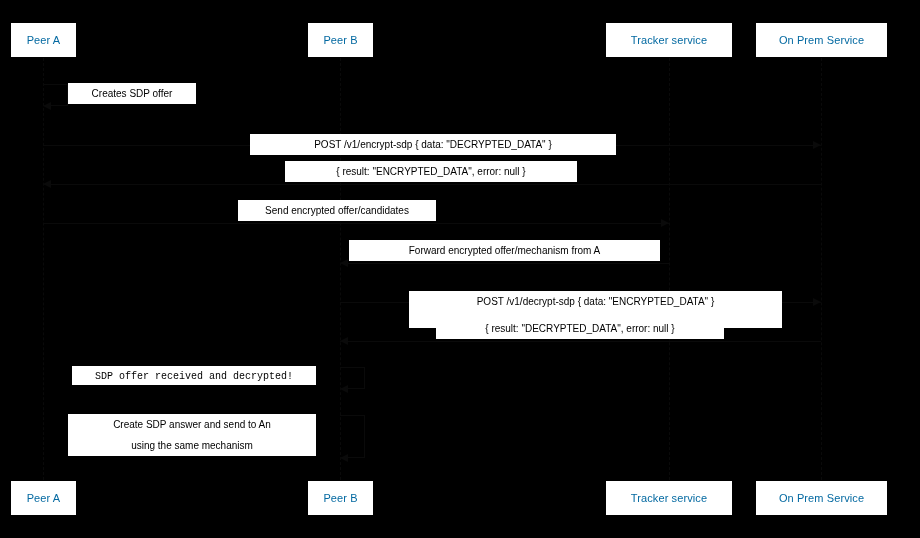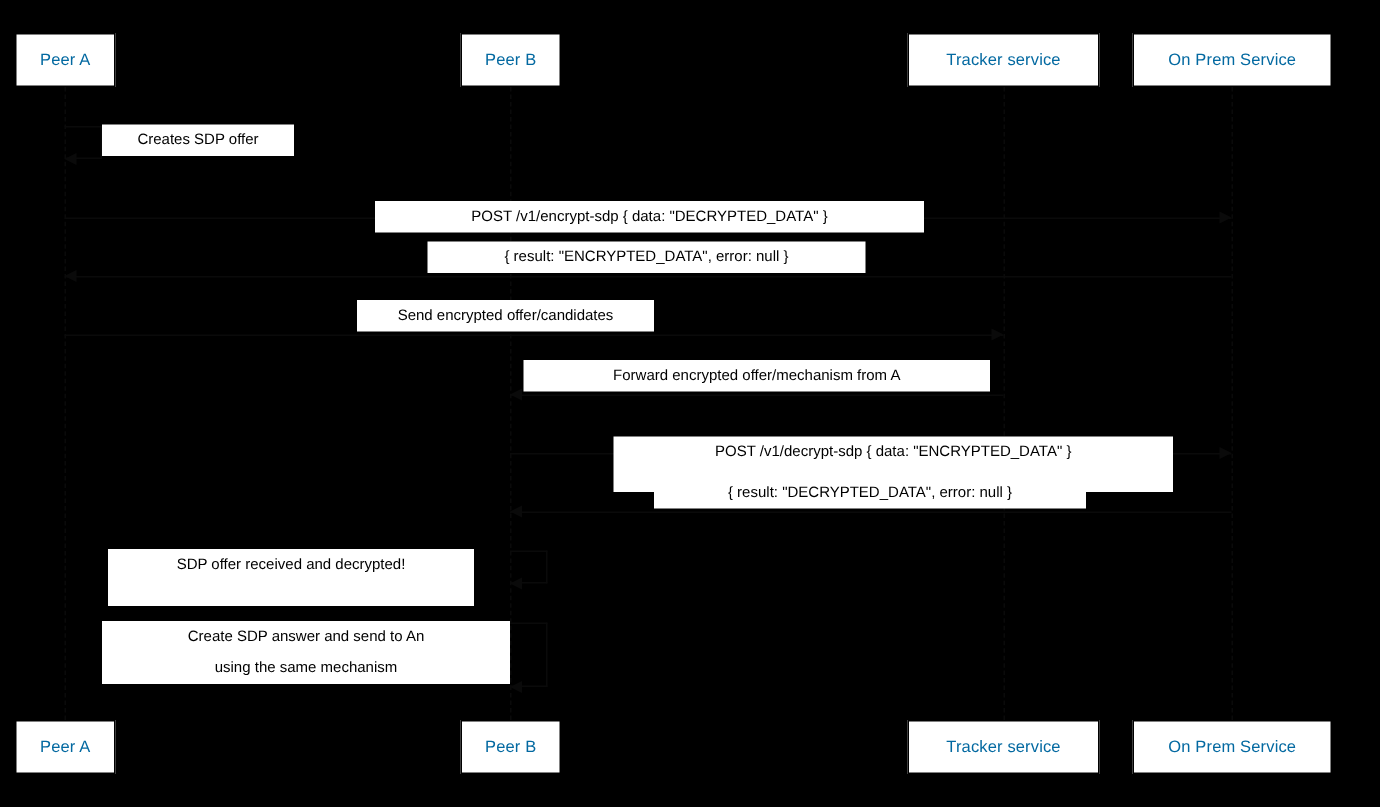--- a/index.html
+++ b/index.html
@@ -137,23 +137,23 @@
   <div class="msg-label" style="left:285px; top:161px; width:292px; height:21px;">{ result: "ENCRYPTED_DATA", error: null }</div>
 
   <div class="msg-label" style="left:238px; top:200px; width:198px; height:21px;">Send encrypted offer/candidates</div>
 
   <div class="msg-label" style="left:349px; top:240px; width:311px; height:21px;">Forward encrypted offer/mechanism from A</div>
 
   <div class="msg-label" style="left:409px; top:279px; width:373px; height:37px;margin-top:12px;">POST /v1/decrypt-sdp { data: "ENCRYPTED_DATA" }</div>
 
   <div class="msg-label" style="left:436px; top:318px; width:288px; height:21px;">{ result: "DECRYPTED_DATA", error: null }</div>
 
-  <div class="msg-label" style="left:72px; top:366px; width:244px; height:38px;">SDP offer received and decrypted!</div>
+  <div class="msg-label" style="left:72px; top:366px; width:244px; height:19px;font-family:Liberation Mono, monospace;">SDP offer received and decrypted!</div>
 
-  <div class="msg-label" style="left:68px; top:414px; width:272px; height:42px;text-align:center;">Create SDP answer and send to An
+  <div class="msg-label" style="left:68px; top:414px; width:248px; height:42px;text-align:center;">Create SDP answer and send to An
 using the same mechanism</div>
 
   <div class="participant" style="left:10px; top:480px; width:67px; height:36px;">
     <span>Peer A</span>
   </div>
   <div class="participant" style="left:307px; top:480px; width:67px; height:36px;">
     <span>Peer B</span>
   </div>
   <div class="participant" style="left:605px; top:480px; width:128px; height:36px;">
     <span>Tracker service</span>

